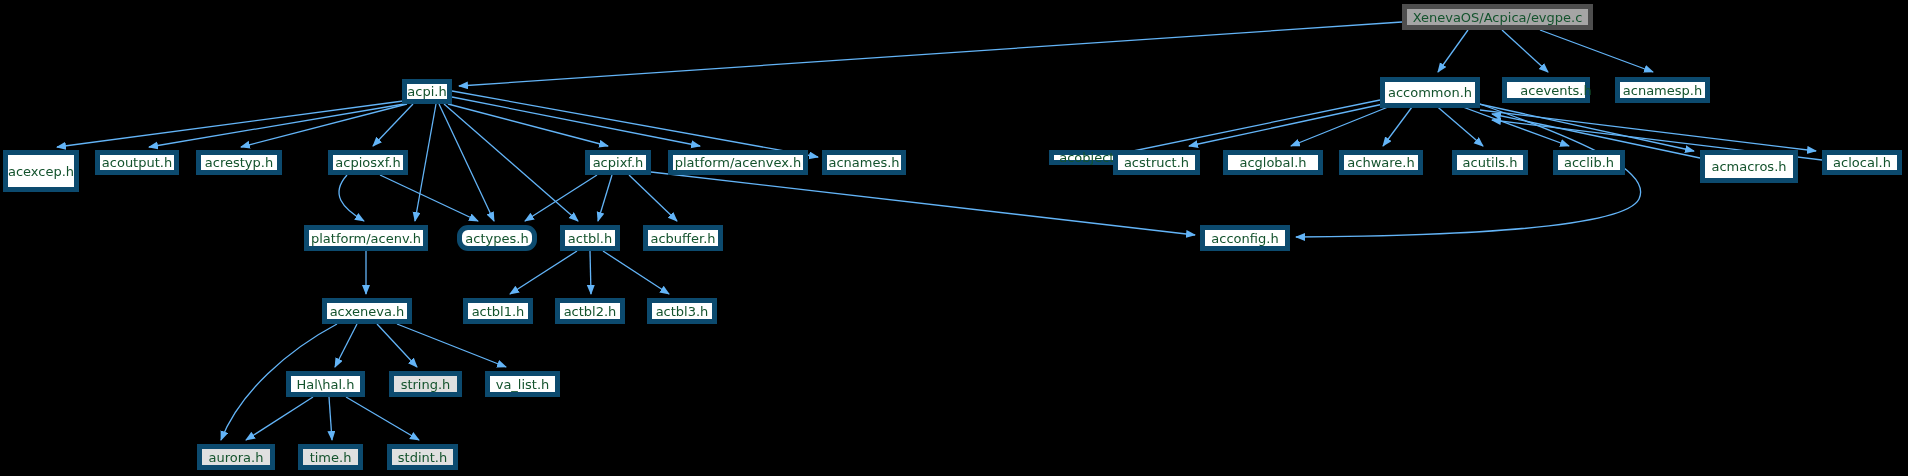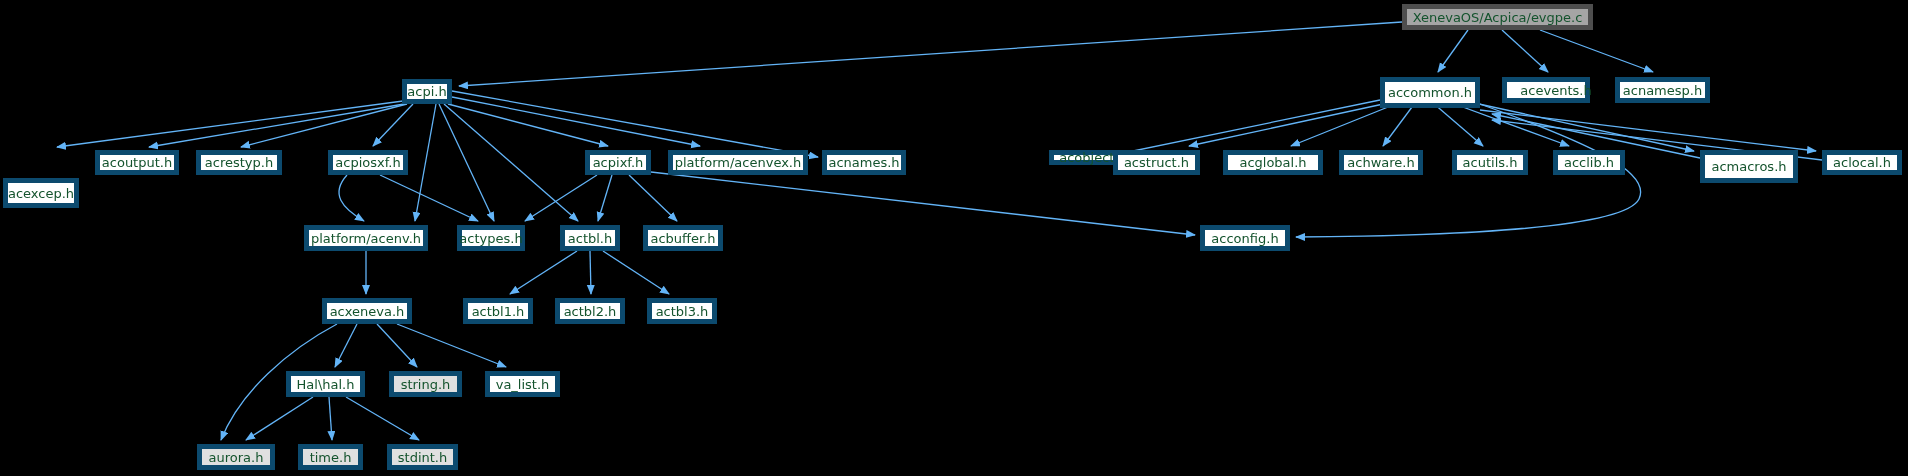--- a/index.html
+++ b/index.html
@@ -76,21 +76,21 @@
       </div>
       <div class="node" style="left: 1380px; top: 77px; width: 100px; height: 31px;">
         <span>accommon.h</span>
       </div>
       <div class="node" style="left: 1502px; top: 77px; width: 88px; height: 26px; padding-left: 20px;">
         <span>acevents.h</span>
       </div>
       <div class="node" style="left: 1615px; top: 77px; width: 95px; height: 26px;">
         <span>acnamesp.h</span>
       </div>
-      <div class="node" style="left: 3px; top: 150px; width: 76px; height: 30px; margin-top: 28px;">
+      <div class="node" style="left: 3px; top: 150px; width: 76px; height: 42px;">
         <span>acexcep.h</span>
       </div>
       <div class="node" style="left: 95px; top: 150px; width: 84px; height: 25px;">
         <span>acoutput.h</span>
       </div>
       <div class="node" style="left: 196px; top: 150px; width: 86px; height: 25px;">
         <span>acrestyp.h</span>
       </div>
       <div class="node" style="left: 328px; top: 150px; width: 80px; height: 25px;">
         <span>acpiosxf.h</span>
@@ -124,21 +124,21 @@
       </div>
       <div class="node" style="left: 1700px; top: 150px; width: 98px; height: 33px;">
         <span>acmacros.h</span>
       </div>
       <div class="node" style="left: 1822px; top: 150px; width: 80px; height: 25px;">
         <span>aclocal.h</span>
       </div>
       <div class="node" style="left: 304px; top: 225px; width: 124px; height: 26px;">
         <span>platform/acenv.h</span>
       </div>
-      <div class="node" style="left: 457px; top: 225px; width: 68px; height: 26px;">
+      <div class="node" style="left: 457px; top: 225px; width: 80px; height: 26px; border-radius: 11px;">
         <span>actypes.h</span>
       </div>
       <div class="node" style="left: 560px; top: 225px; width: 60px; height: 26px;">
         <span>actbl.h</span>
       </div>
       <div class="node" style="left: 643px; top: 225px; width: 80px; height: 26px;">
         <span>acbuffer.h</span>
       </div>
       <div class="node" style="left: 1200px; top: 225px; width: 90px; height: 26px;">
         <span>acconfig.h</span>

